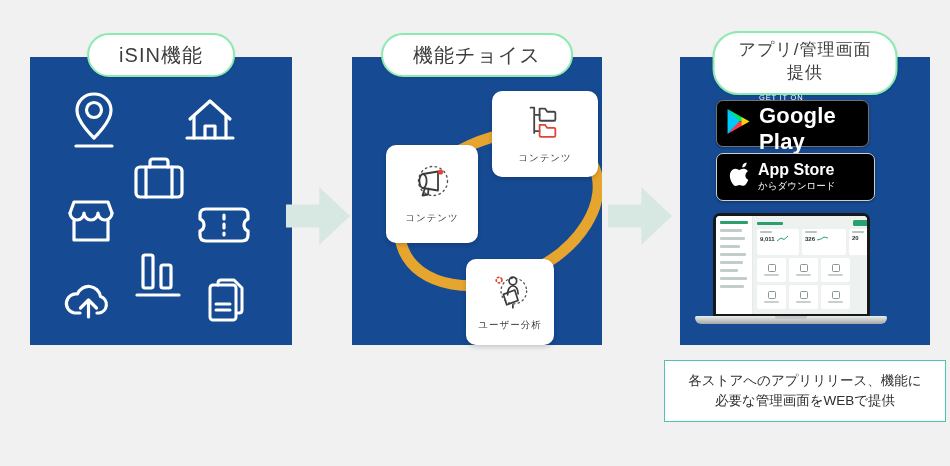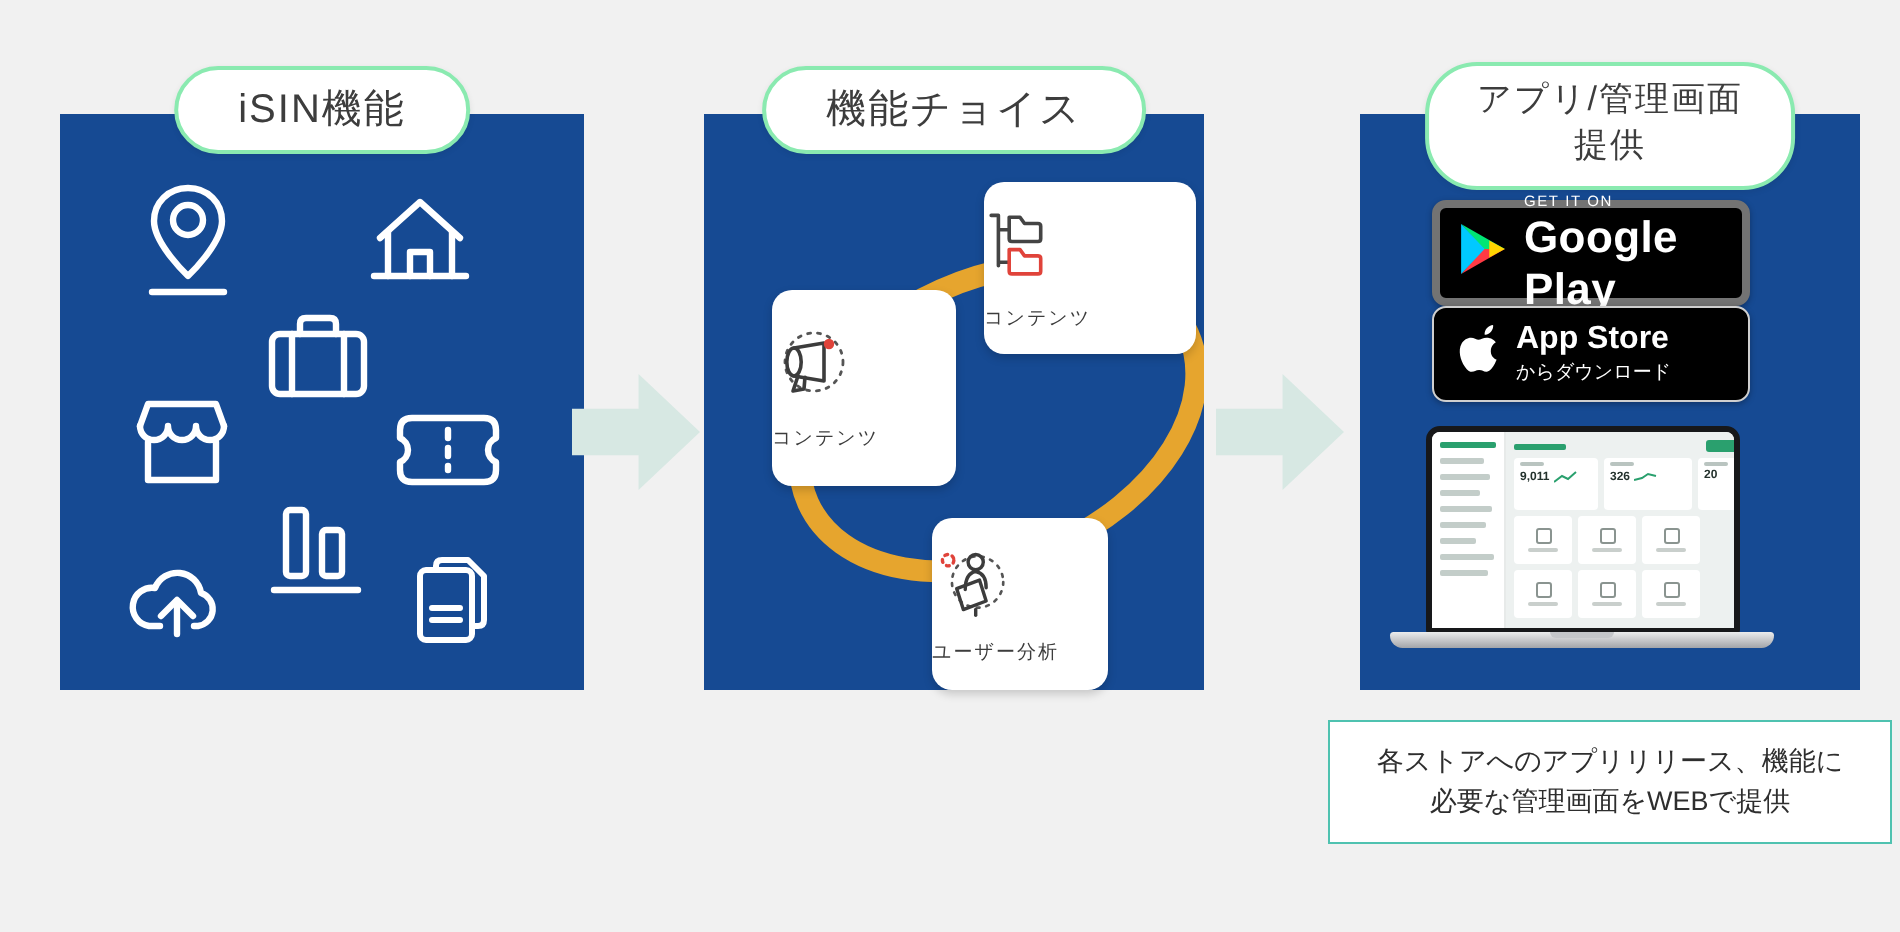--- a/index.html
+++ b/index.html
@@ -39,33 +39,33 @@
   .caption1{left:30px;}
   .caption2{left:352px;}
   .caption3{left:664px;width:280px;height:60px;top:360px;font-size:13.5px;}
   
   .p1-icon{position:absolute;}
   .p1-icon svg{display:block;}
   
   .ring{position:absolute;inset:0;z-index:1;}
   .choice-card{
     position:absolute;background:#fff;border-radius:10px;z-index:2;
-    display:flex;flex-direction:column;align-items:flex-start;justify-content:center;gap:5px;
+    display:flex;flex-direction:column;align-items:center;justify-content:center;gap:5px;
     box-shadow:0 2px 5px rgba(0,0,0,.18);
   }
   .card-contents{left:140px;top:34px;width:106px;height:86px;}
   .card-promo{left:34px;top:88px;width:92px;height:98px;}
   .card-user{left:114px;top:170px;width:88px;height:86px;margin-top:32px;}
   .choice-card .lbl{font-size:9.5px;color:#3c3c3c;letter-spacing:1px;}
   
   .store-badge{
     position:absolute;background:#000;border-radius:7px;display:flex;align-items:center;
     box-shadow:0 1px 3px rgba(0,0,0,.3);cursor:pointer;
   }
-  .badge-gp{left:36px;top:43px;width:142px;height:45px;border:4px solid #737373;padding-left:9px;gap:8px;}
+  .badge-gp{left:36px;top:43px;width:142px;height:45px;border:1px solid #737373;padding-left:9px;gap:8px;}
   .badge-as{left:36px;top:96px;width:147px;height:46px;border:1px solid #cfcfcf;padding-left:10px;gap:8px;}
   .badge-text{display:flex;flex-direction:column;justify-content:center;color:#fff;}
   .badge-gp .tagline{font-size:7.5px;letter-spacing:.8px;}
   .badge-gp .store{font-size:22px;font-weight:700;letter-spacing:.2px;margin-top:1px;}
   .badge-as .store{font-size:16px;font-weight:700;}
   .badge-as .tagline{font-size:9.5px;margin-top:1px;}
   
   .laptop-screen{
     position:absolute;left:33px;top:156px;width:157px;height:104px;
     background:#fff;border:3px solid #17181a;border-radius:7px 7px 2px 2px;

